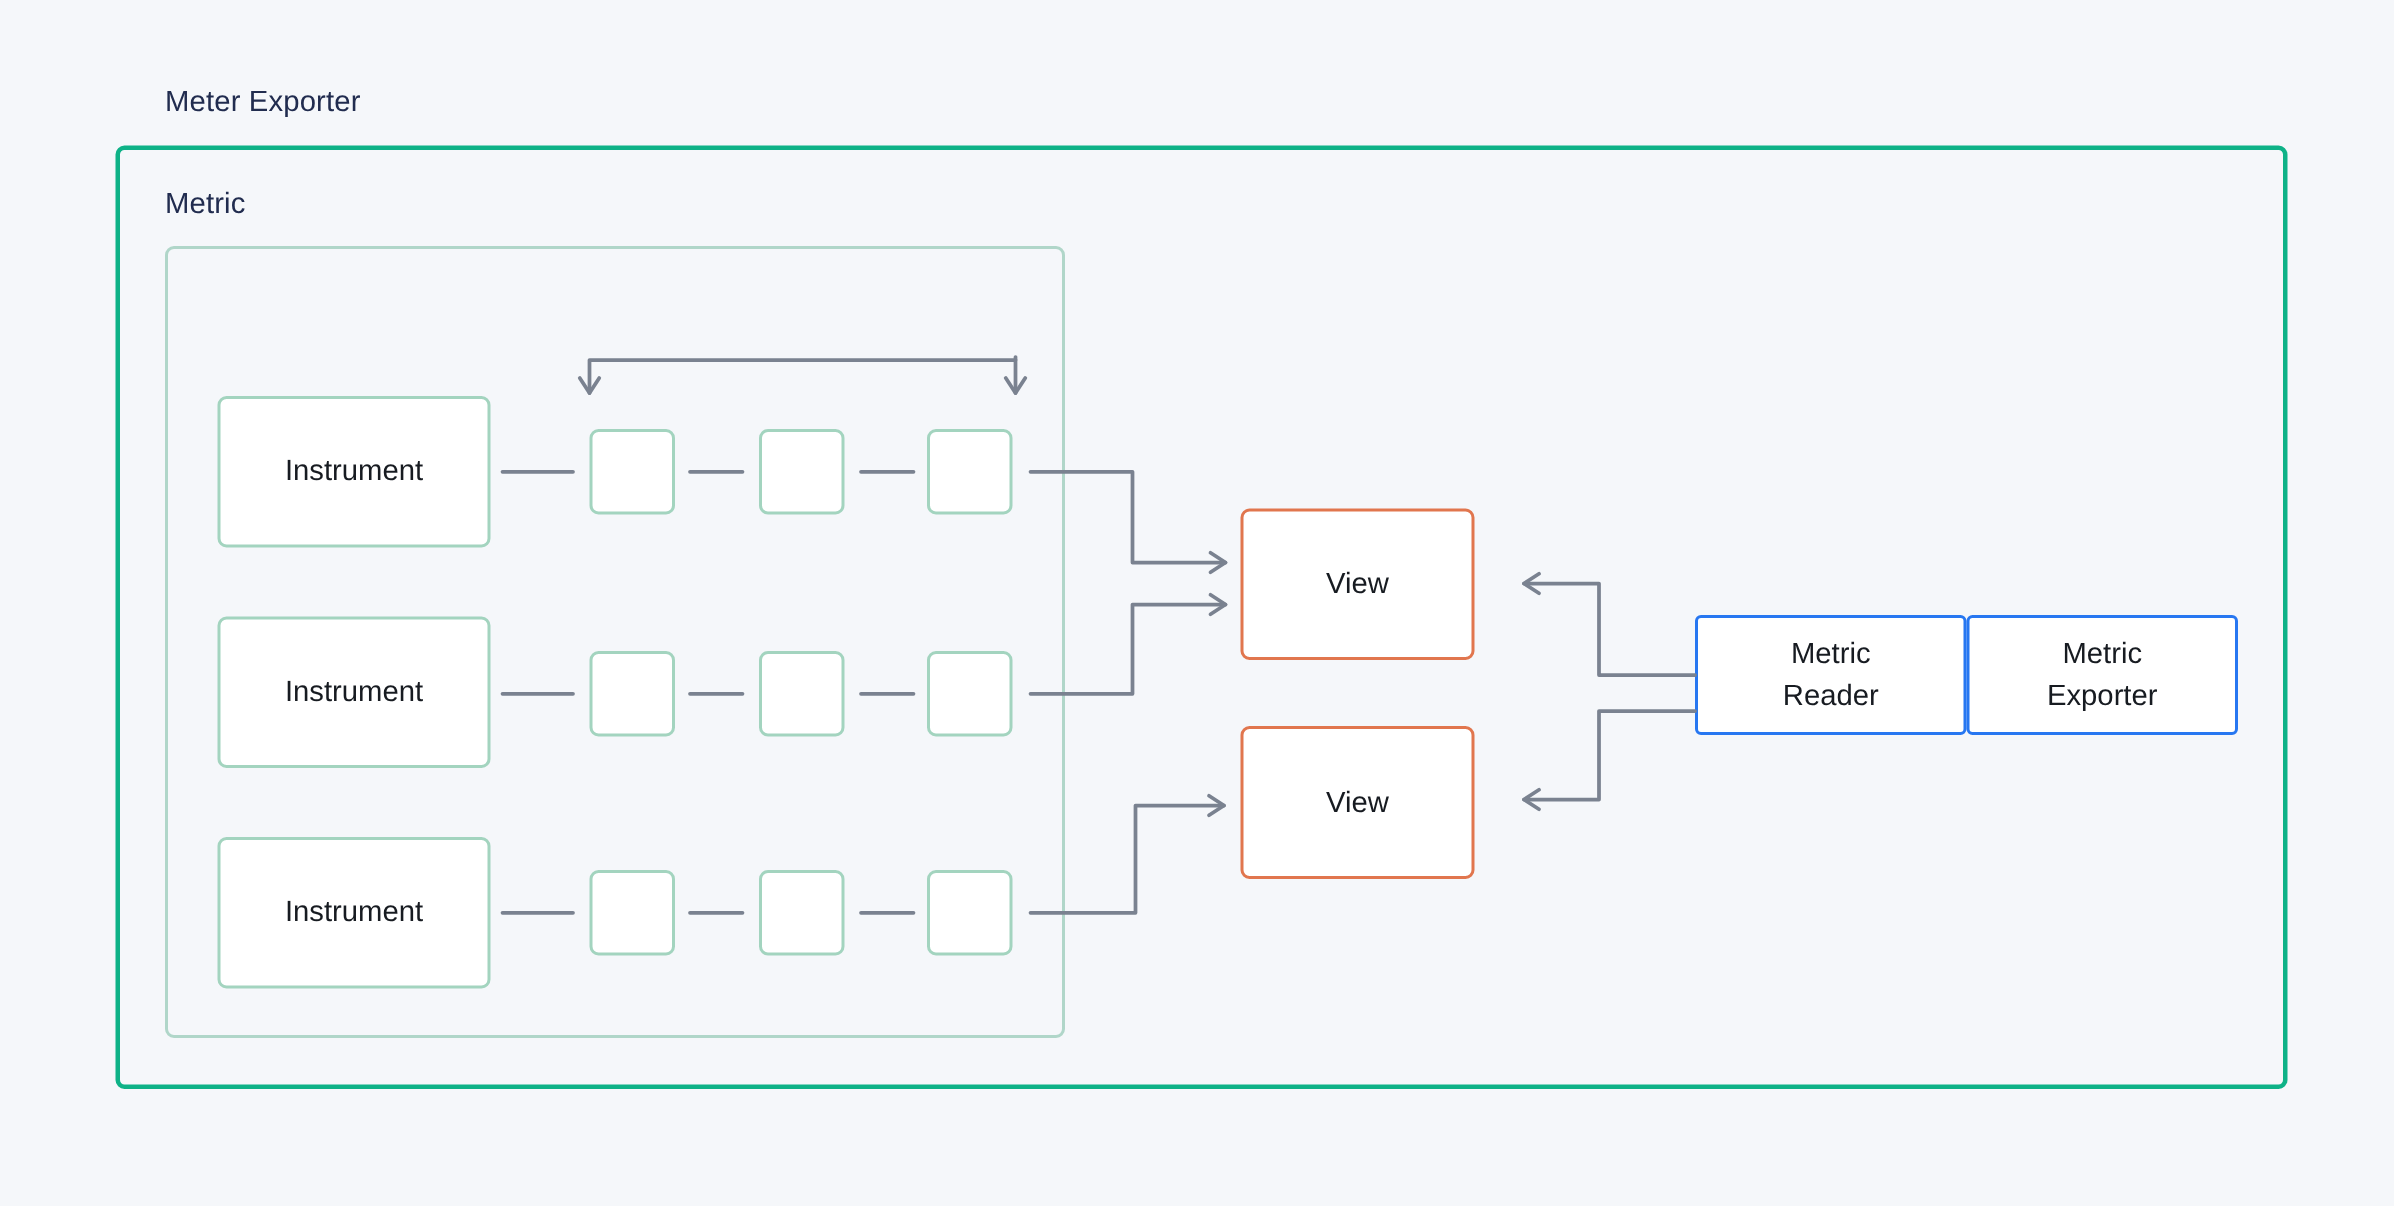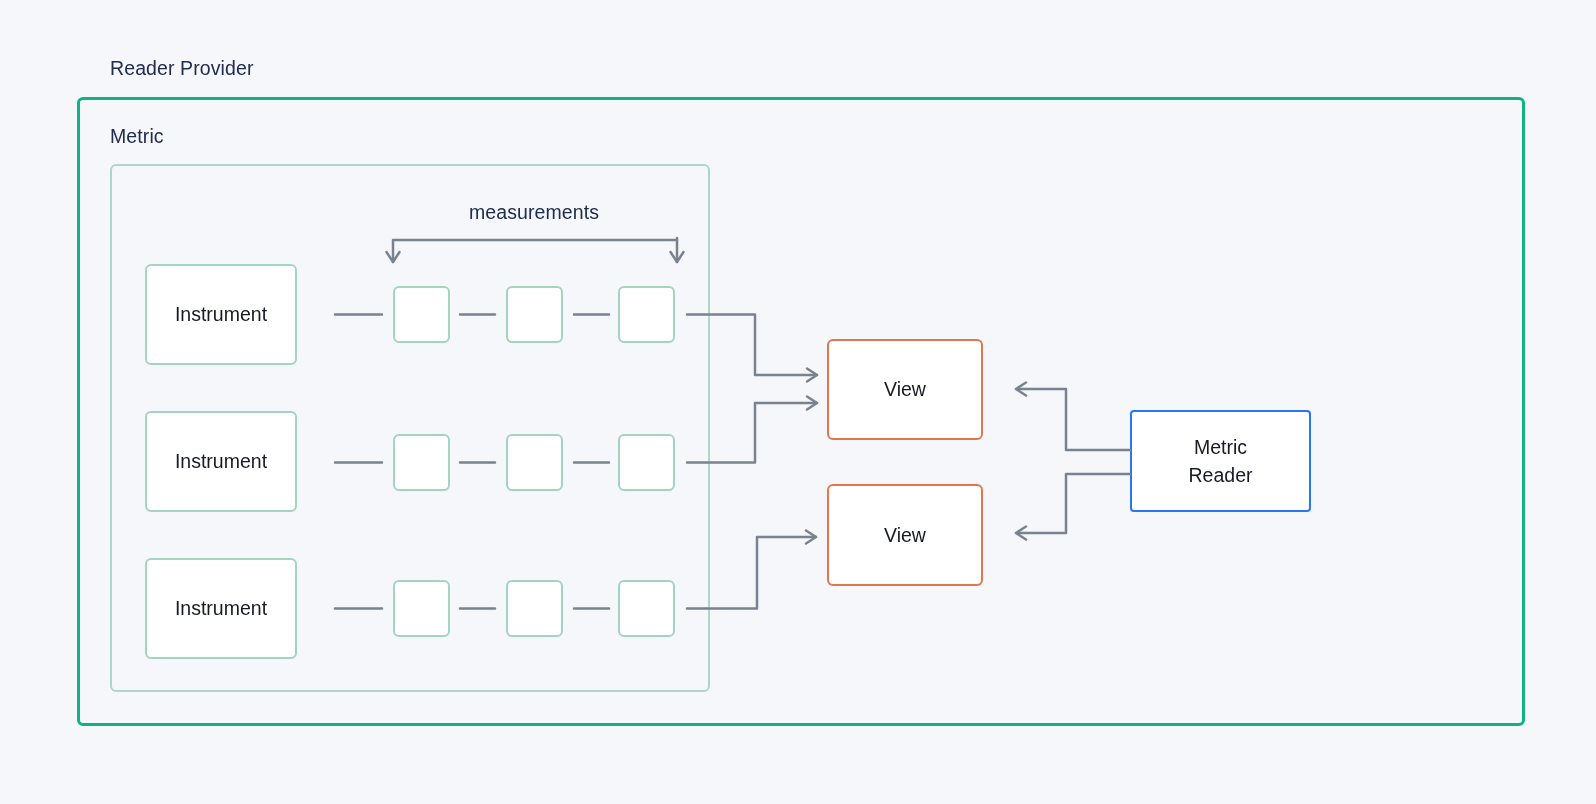--- a/index.html
+++ b/index.html
@@ -46,65 +46,64 @@
   .node {
     position: absolute;
     display: flex; align-items: center; justify-content: center;
     background: var(--box-fill, #ffffff);
     font-size: 19.5px;
     text-align: center;
     color: var(--box-text, #171b21);
     line-height: 1.45;
   }
   .instrument {
-    left: 145px; width: 152px; height: 101px;
+    left: 145px; width: 182px; height: 101px;
     border: 2px solid var(--node-border, #a3d4bf);
     border-radius: 6px;
   }
   .cell {
     position: absolute;
     width: 57px; height: 57px;
     background: var(--box-fill, #ffffff);
     border: 2px solid var(--node-border, #a3d4bf);
     border-radius: 6px;
   }
   .view {
     left: 827px; width: 156px;
     border: 2.5px solid var(--view-border, #e1764e);
     border-radius: 6px;
   }
   .bluebox {
-    top: 410px; width: 181px; height: 102px;
+    top: 410px; width: 181px; height: 80px;
     border: 2.5px solid var(--reader-border, #2777f1);
     border-radius: 4px;
   }
   .bluebox .wrap { display: inline-block; max-width: 100px; }
   .measurements-lbl {
     left: 391px; top: 201px; width: 286px;
     text-align: center; white-space: nowrap;
   }
   svg.wires {
     position: absolute; left: 0; top: 0;
     pointer-events: none;
   }
 </style>
 </head>
 <body>
 
 <div class="canvas">
 
-  <div class="lbl" style="left:110px; top:57px;">Reader Provider</div>
+  <div class="lbl" style="left:110px; top:57px;">Meter Exporter</div>
 
   <div class="outer-box"></div>
 
   <div class="lbl" style="left:110px; top:125px;">Metric</div>
 
   <div class="inner-box"></div>
 
-  <div class="lbl measurements-lbl">measurements</div>
 
   <div class="node instrument" style="top:264px;">
     <span>Instrument</span>
   </div>
   <div class="node instrument" style="top:411px;">
     <span>Instrument</span>
   </div>
   <div class="node instrument" style="top:558px;">
     <span>Instrument</span>
   </div>
@@ -124,20 +123,23 @@
   <div class="node view" style="top:339px; height:101px;">
     <span>View</span>
   </div>
   <div class="node view" style="top:484px; height:102px;">
     <span>View</span>
   </div>
 
   <div class="node bluebox" style="left:1130px;">
     <span class="wrap">Metric Reader</span>
   </div>
+  <div class="node bluebox" style="left:1311px;">
+    <span class="wrap">Metric Exporter</span>
+  </div>
 
   <svg class="wires" width="1596" height="804" viewBox="0 0 1596 804" xmlns="http://www.w3.org/2000/svg">
     <defs>
       <marker id="arrowhead" markerUnits="userSpaceOnUse" markerWidth="16" markerHeight="18" viewBox="0 0 16 18" refX="13" refY="9" orient="auto">
         <path d="M3,2.5 L13,9 L3,15.5" fill="none" stroke-width="2.5" stroke-linecap="round" stroke-linejoin="round" style="stroke: var(--wire, #7a8290)"></path>
       </marker>
     </defs>
     <g fill="none" stroke-width="2.5" stroke-linecap="round" stroke-linejoin="round" style="stroke: var(--wire, #7a8290)">
 
       <path d="M677,240 H393 V262" marker-end="url(#arrowhead)"></path>

